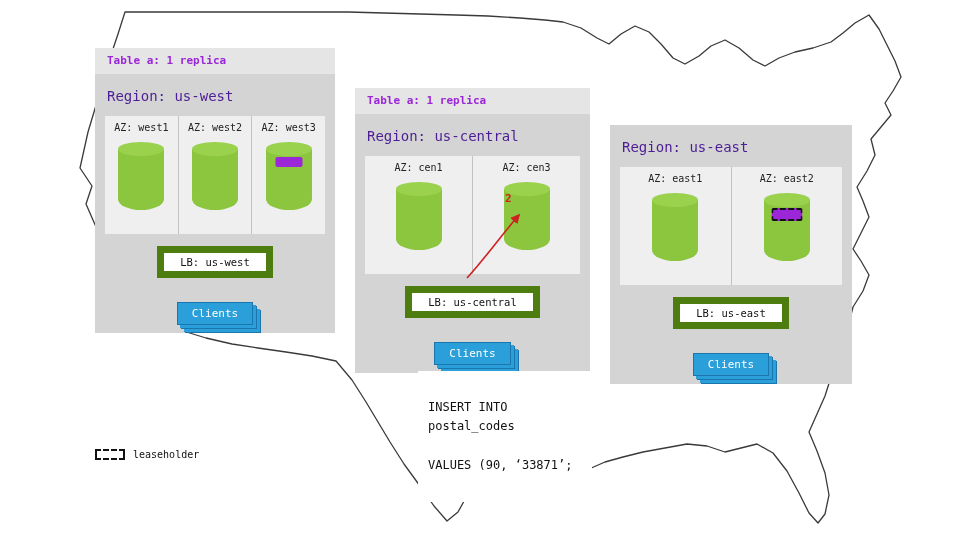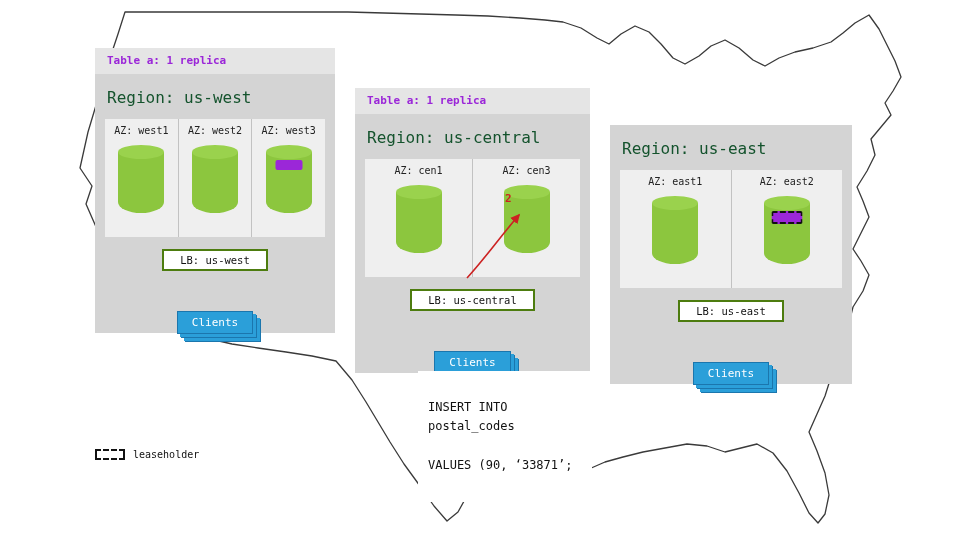--- a/index.html
+++ b/index.html
@@ -17,39 +17,39 @@
   *{box-sizing:border-box;margin:0;padding:0}
   html,body{width:960px;height:540px;background:#ffffff;overflow:hidden;
     font-family:"DejaVu Sans Mono","Liberation Mono",monospace;}
   .stage{position:relative;width:960px;height:540px;}
   .usmap{position:absolute;left:0;top:0;z-index:0;}
 
   .panel{position:absolute;z-index:2;box-shadow:0 0 0 0 transparent;}
   .panel-header{height:26px;line-height:26px;padding:0 12px;background:var(--panel-header-bg);
     color:var(--table-label-purple);font-size:11px;font-weight:bold;white-space:nowrap;}
   .panel-body{background:var(--panel-bg);height:calc(100% - 26px);padding:8px 10px 0;}
-  .region-title{font-size:16px;color:#14532d;padding:6px 2px 12px;white-space:nowrap;}
+  .region-title{font-size:14px;color:#4c1d95;padding:6px 2px 12px;white-space:nowrap;}
   .az-box{background:var(--az-bg);display:flex;height:118px;}
   .az{flex:1;text-align:center;padding-top:6px;position:relative;}
   .az + .az{border-left:1px solid #c2c2c2;}
   .az-label{font-size:10px;color:#222;white-space:nowrap;}
 
   .cyl{position:relative;width:46px;height:68px;margin:9px auto 0;}
   .cyl-body{position:absolute;left:0;right:0;top:7px;bottom:0;background:var(--cylinder-green);
     border-radius:0 0 23px 23px / 0 0 11px 11px;}
   .cyl-top{position:absolute;left:0;right:0;top:0;height:14px;background:var(--cylinder-green-top);
     border-radius:50%;}
   .replica{position:absolute;top:15px;left:50%;transform:translateX(-50%);
     width:27px;height:10px;background:var(--replica-purple);border-radius:2px;z-index:3;}
   .replica.leaseholder{border:2px dashed #111;width:31px;height:13px;}
 
-  .lb-box{background:#fff;border:2px solid #4d7c0f;width:fit-content;margin:12px auto 0;
+  .lb-box{background:#fff;border:7px solid #4d7c0f;width:fit-content;margin:12px auto 0;
     padding:3px 16px;font-size:10.5px;color:#111;white-space:nowrap;}
   .clients{position:relative;background:var(--clients-blue);color:#fff;font-size:11px;
-    border:1px solid var(--clients-blue-dark);width:fit-content;margin:40px auto 0;padding:4px 14px;
+    border:1px solid var(--clients-blue-dark);width:fit-content;margin:24px auto 0;padding:4px 14px;
     box-shadow:3px 3px 0 0 var(--clients-blue),4px 4px 0 0 var(--clients-blue-dark),
                7px 7px 0 0 var(--clients-blue),8px 8px 0 0 var(--clients-blue-dark);}
 
   .arrow-svg{position:absolute;left:0;top:0;pointer-events:none;z-index:4;}
   .arrow-num{position:absolute;left:150px;top:104px;color:var(--arrow-red);font-size:11px;
     font-weight:bold;z-index:5;}
 
   .sql-box{position:absolute;left:418px;top:371px;width:174px;background:#fff;z-index:2;
     padding:8px 10px;font-size:12px;line-height:1.6;color:#111;white-space:pre-line;}
 

